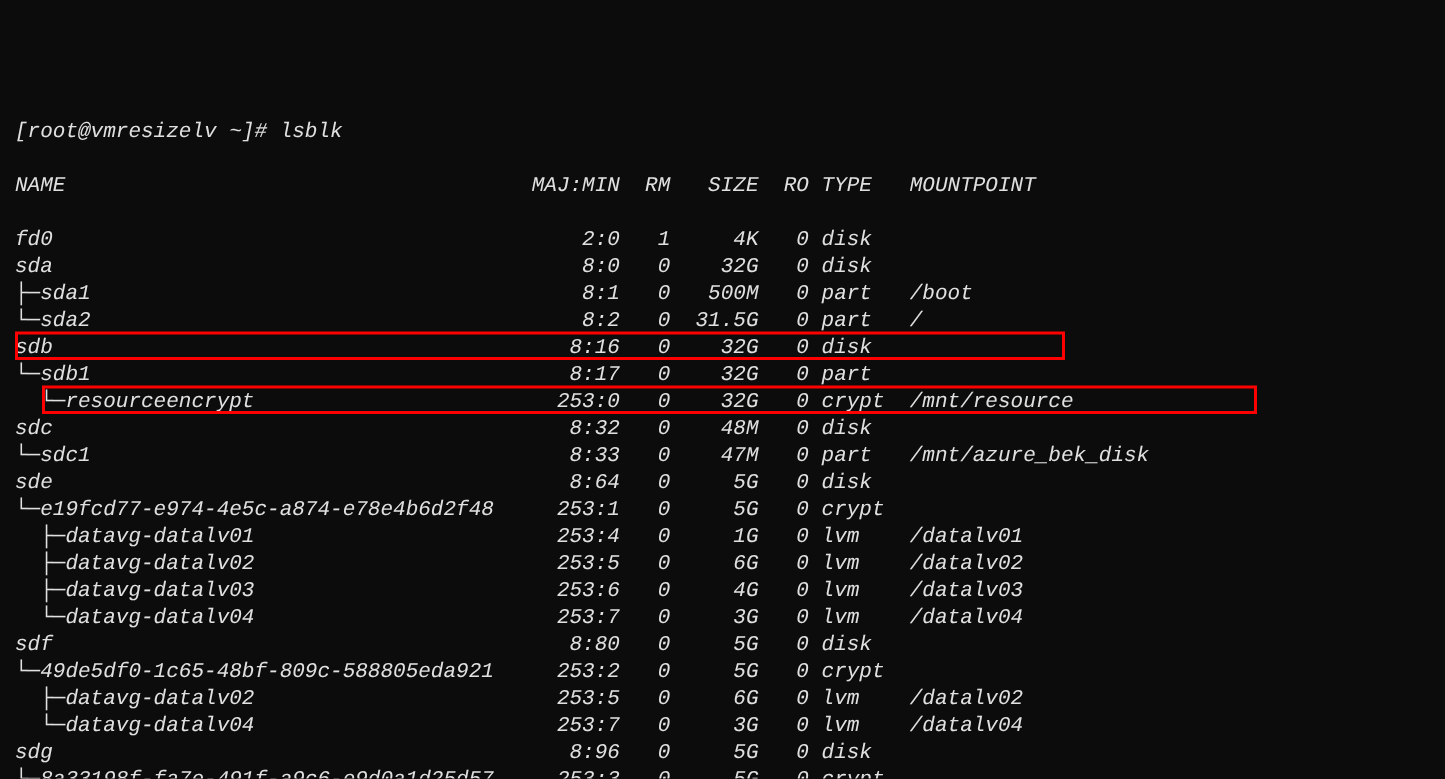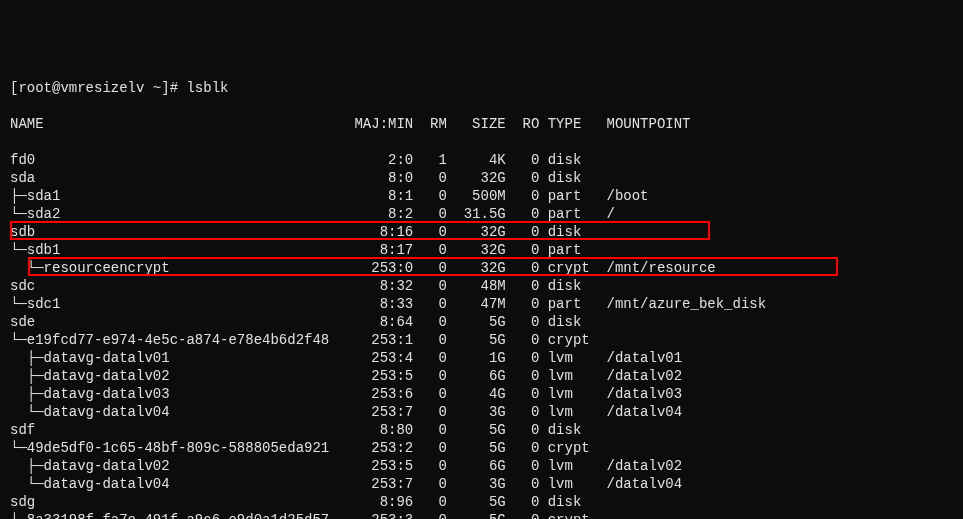--- a/index.html
+++ b/index.html
@@ -1,18 +1,19 @@
 <!DOCTYPE html>
 <html><head>
   <meta charset="utf-8">
   <style>
     * {
       margin: 0;
       padding: 0;
       box-sizing: border-box;
+      font-style: italic;
     }
     body {
       background: #0c0c0c;
       color: #e0e0e0;
       font-family: 'Consolas', 'Courier New', monospace;
       font-size: 14px;
       padding: 6px 10px;
       white-space: pre;
       line-height: 1.3;
       width: 963px;

